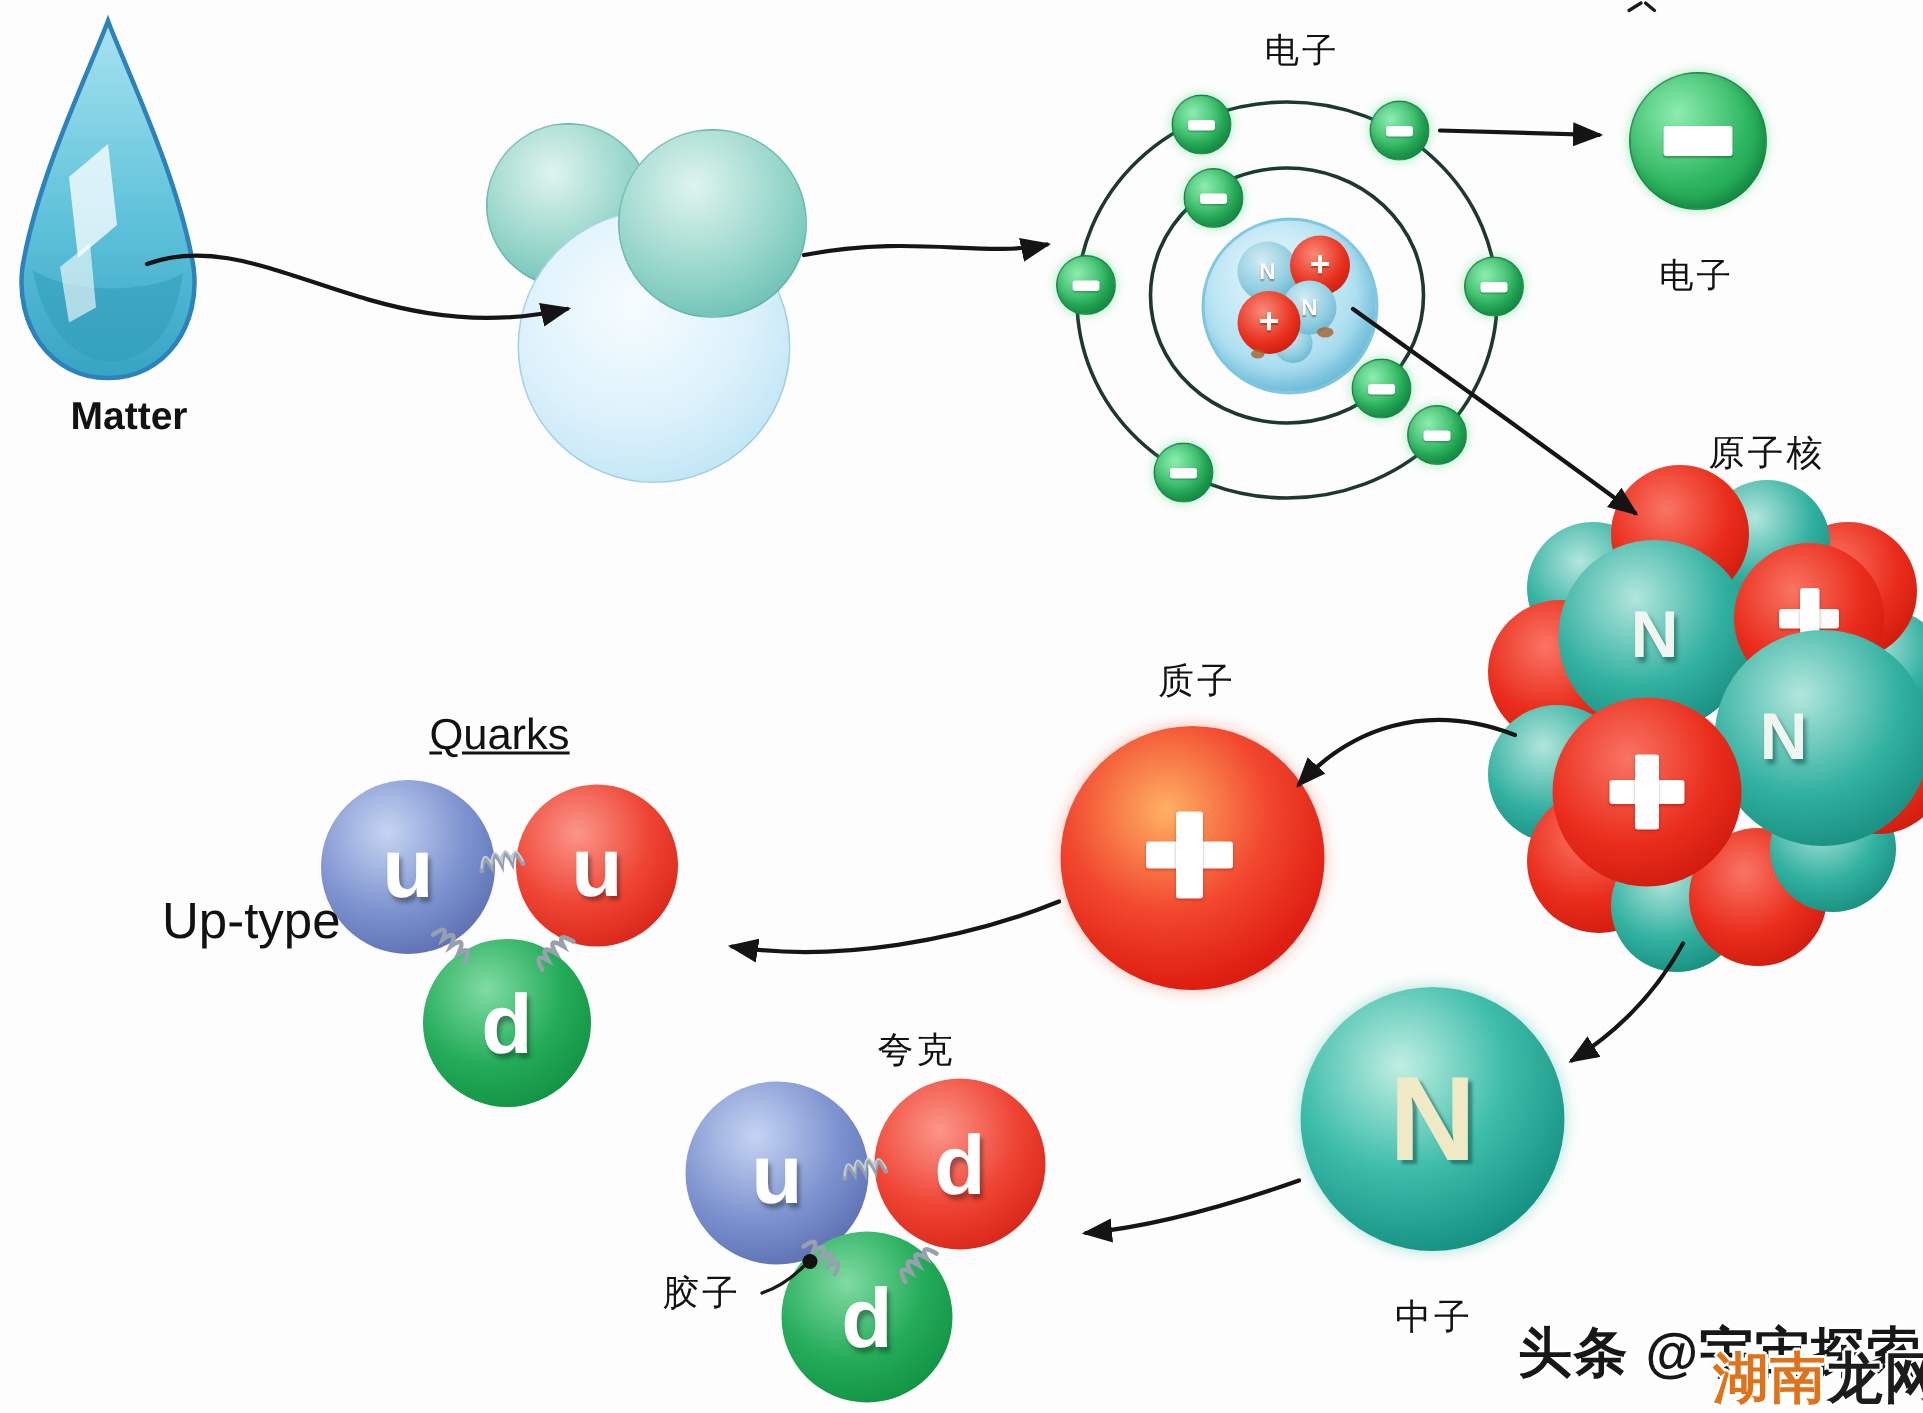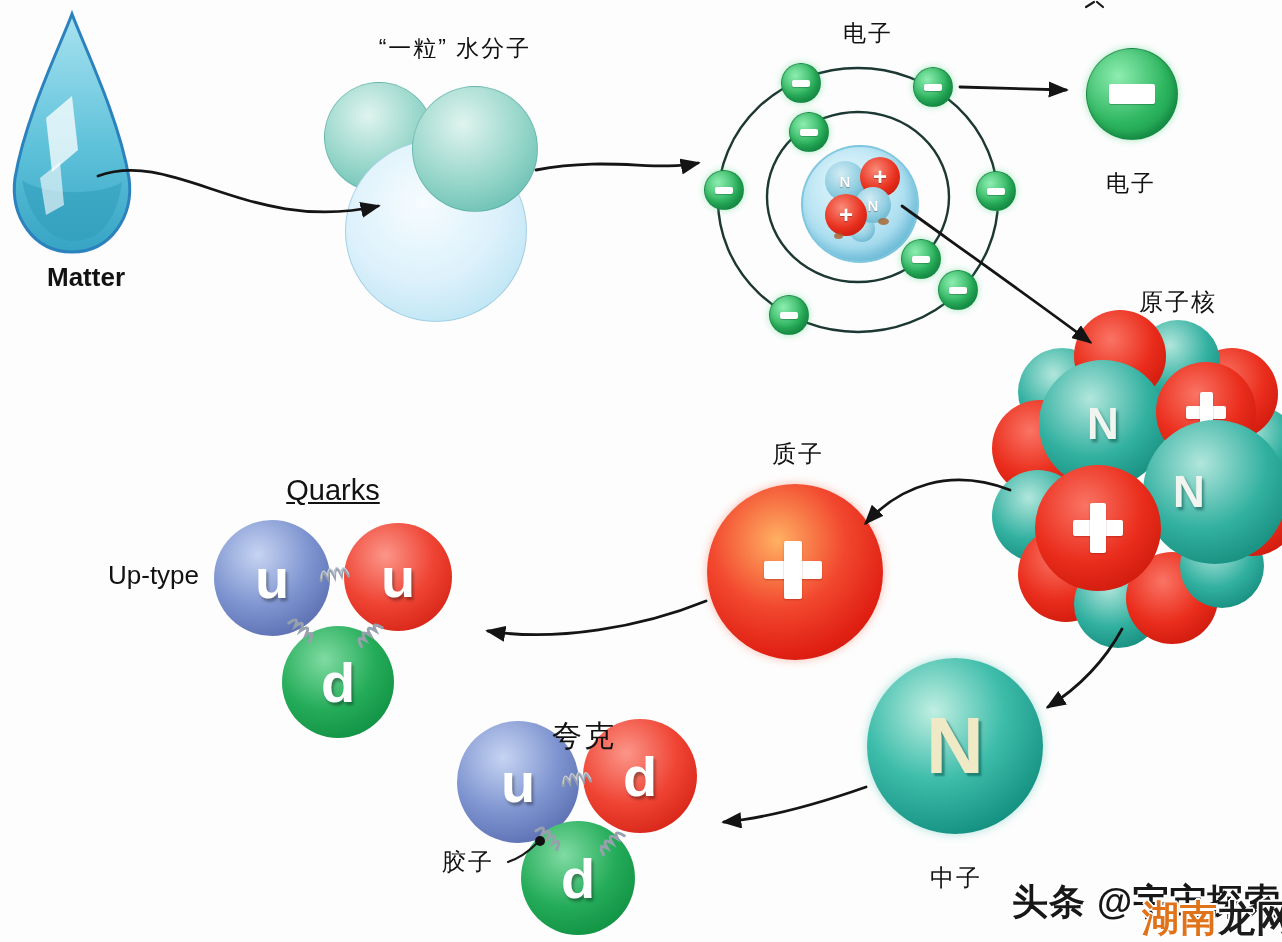--- a/index.html
+++ b/index.html
@@ -42,21 +42,21 @@
   
   .plus{position:absolute;}
   .plus::before,.plus::after{content:"";position:absolute;background:#fff;border-radius:2px;box-shadow:0 1px 2px rgba(120,0,0,.35);}
   .plus::before{left:0;top:calc(50% - var(--t)/2);width:100%;height:var(--t);}
   .plus::after{top:0;left:calc(50% - var(--t)/2);height:100%;width:var(--t);}
   
   .lbl{position:absolute;color:#121212;text-align:center;}
   .lbl-en{font-size:26px;}
   .lbl-cn{font-size:23px;letter-spacing:2px;}
   .lbl-quarks{font-size:29px;text-decoration:underline;}
-  .lbl-type{font-size:26px;text-align:left;}
+  .lbl-type{font-size:34px;text-align:left;margin-top:35px;}
   
   .orbit{fill:none;stroke:#1d3833;stroke-width:2.4;}
   .arrow{fill:none;stroke:#151515;stroke-width:2.8;stroke-linecap:round;}
   .thinline{fill:none;stroke:#1a1a1a;stroke-width:2.2;stroke-linecap:round;}
   .coil{fill:none;stroke:#97a1ad;stroke-width:3;stroke-linecap:round;}
   .coil2{fill:none;stroke:#c9cfd8;stroke-width:1.2;stroke-linecap:round;}
   
   .wm{position:absolute;font-weight:bold;white-space:nowrap;
       text-shadow:-2px 0 #fff,2px 0 #fff,0 -2px #fff,0 2px #fff,-1px -1px #fff,1px 1px #fff,1px -1px #fff,-1px 1px #fff;}
   .wm1{left:1012px;top:878px;font-size:36px;color:#171717;letter-spacing:1px;}
@@ -185,29 +185,28 @@
     <span class="q-sym">u</span>
     </div>
   <div class="sphere quark-red" style="left:583px;top:719px;width:114px;height:114px;">
     <span class="q-sym">d</span>
     </div>
   <div class="sphere quark-green" style="left:521px;top:821px;width:114px;height:114px;">
     <span class="q-sym">d</span>
     </div>
 
   <div class="lbl lbl-en" style="left:30px;top:262px;width:112px;font-weight:bold;">Matter</div>
-  <div class="lbl lbl-cn" style="left:340px;top:33px;width:230px;">“一粒” 水分子</div>
   <div class="lbl lbl-cn" style="left:820px;top:18px;width:96px;">电子</div>
   <div class="lbl lbl-cn" style="left:1083px;top:168px;width:96px;">电子</div>
   <div class="lbl lbl-cn" style="left:1108px;top:286px;width:140px;font-size:24px;">原子核</div>
   <div class="lbl lbl-cn" style="left:758px;top:438px;width:80px;font-size:24px;">质子</div>
   <div class="lbl lbl-cn" style="left:916px;top:862px;width:80px;font-size:24px;">中子</div>
   <div class="lbl lbl-quarks" style="left:278px;top:474px;width:110px;">Quarks</div>
   <div class="lbl lbl-type" style="left:108px;top:560px;width:120px;">Up-type</div>
-  <div class="lbl lbl-cn" style="left:544px;top:684px;width:80px;font-size:30px;margin-top:32px;">夸克</div>
+  <div class="lbl lbl-cn" style="left:571px;top:684px;width:80px;font-size:24px;">夸克</div>
   <div class="lbl lbl-cn" style="left:430px;top:846px;width:76px;font-size:24px;">胶子</div>
 
   <svg class="abs" viewBox="0 0 1282 942">
     <defs>
       <marker id="ah" viewBox="0 0 10 8" refX="8.6" refY="4" markerWidth="7.2" markerHeight="5.8" orient="auto-start-reverse">
         <path d="M0,0 L10,4 L0,8 Z" fill="#141414"></path>
       </marker>
       <path id="coilp" d="M-16,5 Q-13,-8 -9,3 Q-6,-10 -2,3 Q1,-10 5,3 Q8,-8 12,5"></path>
     </defs>
     <path class="arrow" d="M98,176 C175,148 250,235 378,206" marker-end="url(#ah)"></path>

